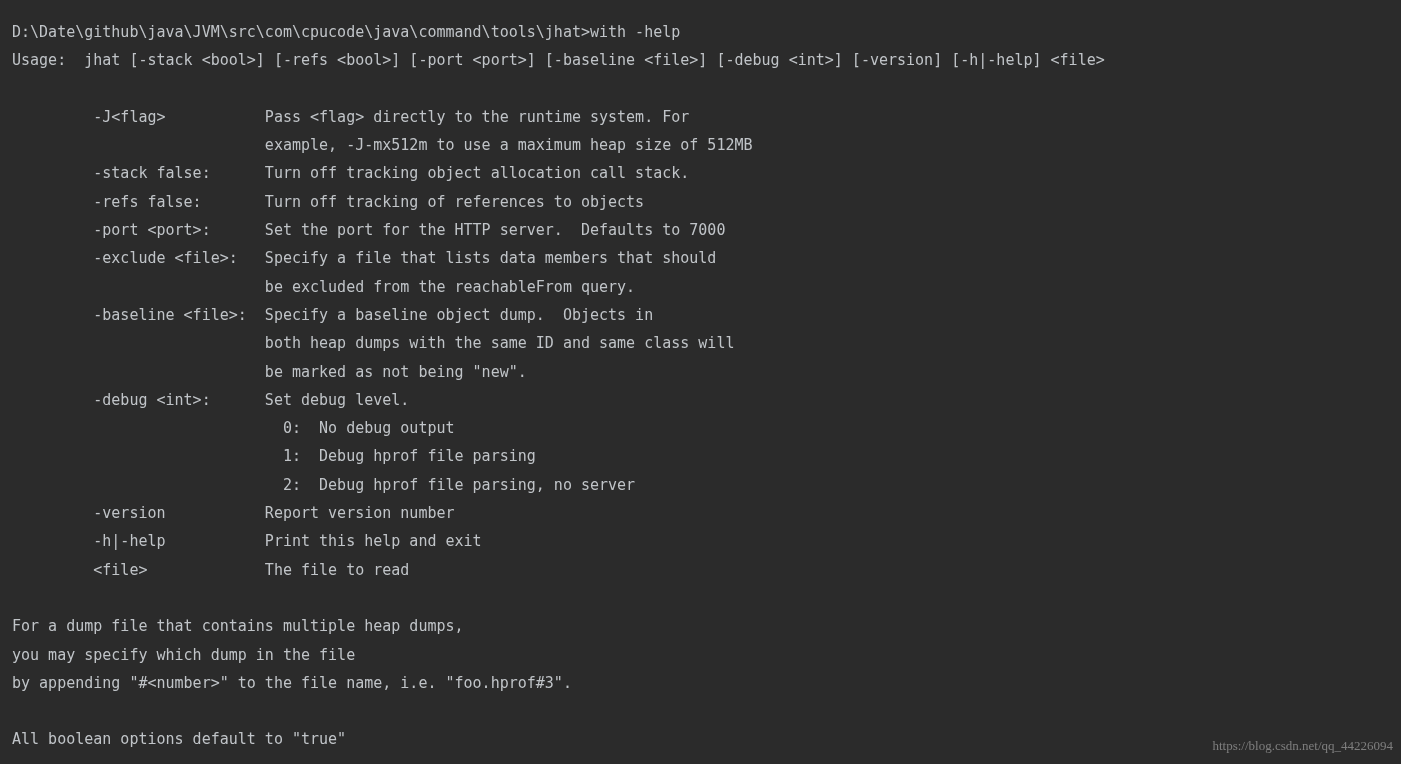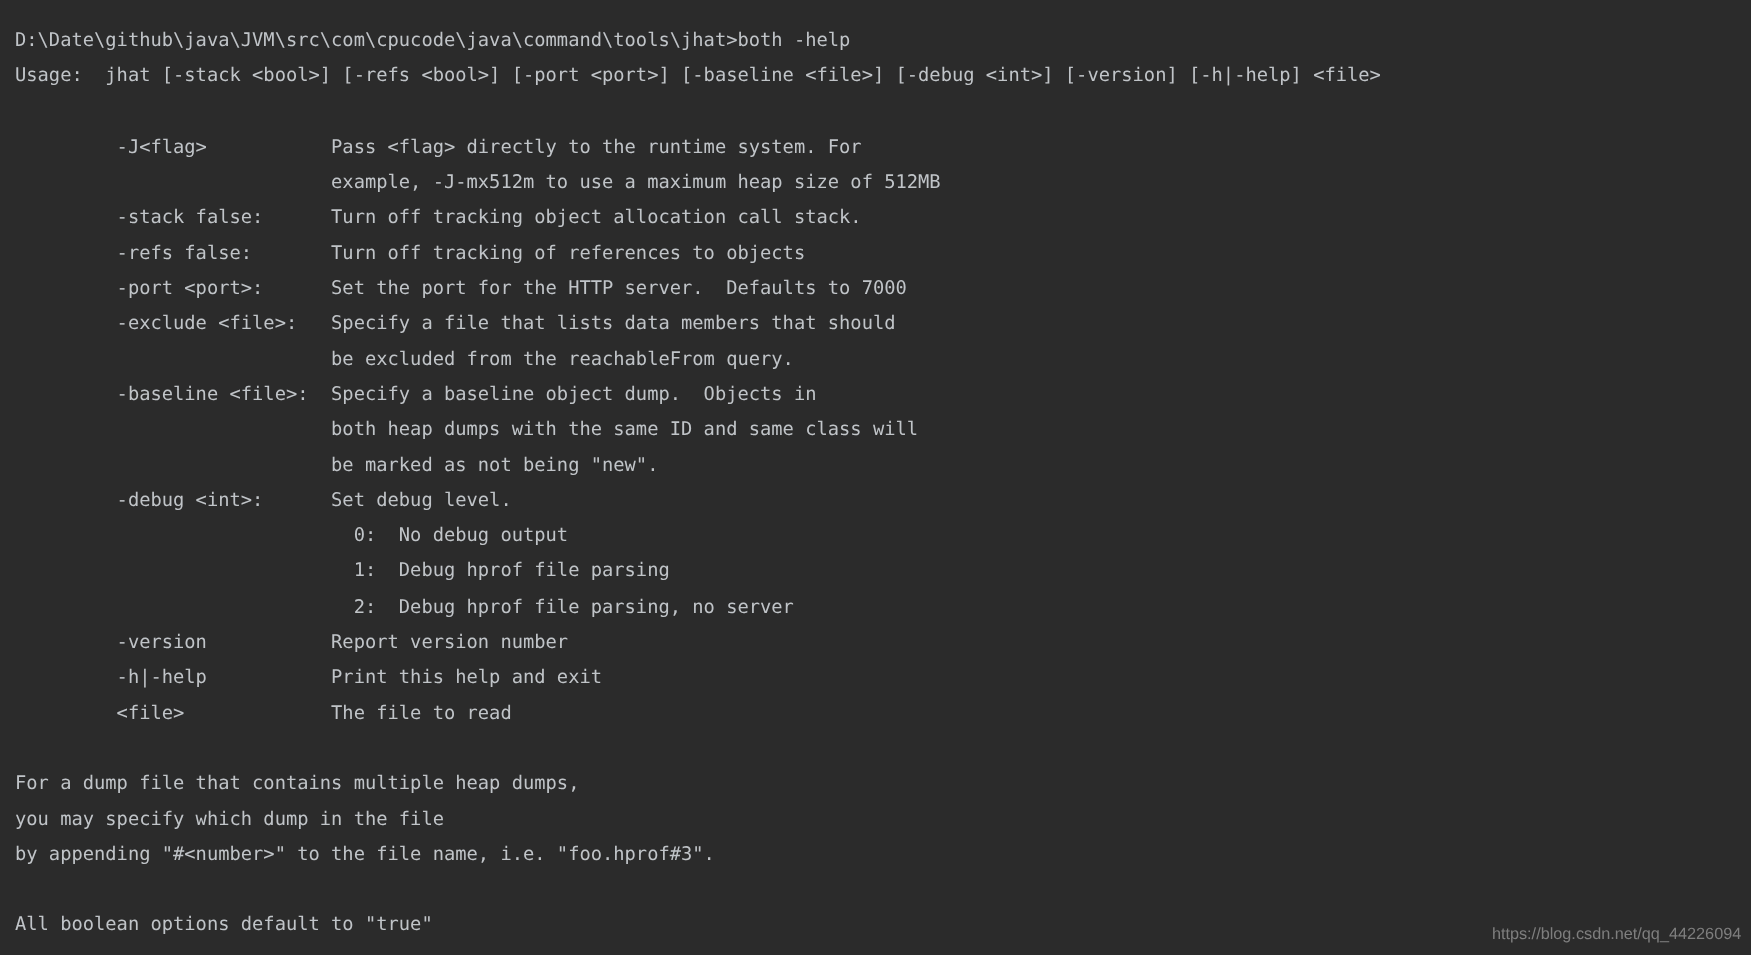--- a/index.html
+++ b/index.html
@@ -18,32 +18,32 @@
     font-size:15px;
     line-height:28.3px;
     color:#c0c4c8;
     white-space:pre;
     letter-spacing:0px;
   }
   .watermark{
     position:absolute;
     right:8px;
     bottom:10px;
-    font-family:Liberation Sans, sans-serif;
+    font-family:Liberation Serif, serif;
     font-size:13px;
     color:#9a9a9a;
     opacity:0.75;
     letter-spacing:0px;
     text-align:right;
   }
 </style>
 </head>
 <body>
 
-<pre class="terminal"><span><span>D:\Date\github\java\JVM\src\com\cpucode\java\command\tools\jhat&gt;</span><span>both -help</span></span>
+<pre class="terminal"><span><span>D:\Date\github\java\JVM\src\com\cpucode\java\command\tools\jhat&gt;</span><span>with -help</span></span>
 <span>Usage:  jhat [-stack &lt;bool&gt;] [-refs &lt;bool&gt;] [-port &lt;port&gt;] [-baseline &lt;file&gt;] [-debug &lt;int&gt;] [-version] [-h|-help] &lt;file&gt;</span>
 
 <span>         -J&lt;flag&gt;           Pass &lt;flag&gt; directly to the runtime system. For
                             example, -J-mx512m to use a maximum heap size of 512MB
          -stack false:      Turn off tracking object allocation call stack.
          -refs false:       Turn off tracking of references to objects
          -port &lt;port&gt;:      Set the port for the HTTP server.  Defaults to 7000
          -exclude &lt;file&gt;:   Specify a file that lists data members that should
                             be excluded from the reachableFrom query.
          -baseline &lt;file&gt;:  Specify a baseline object dump.  Objects in

